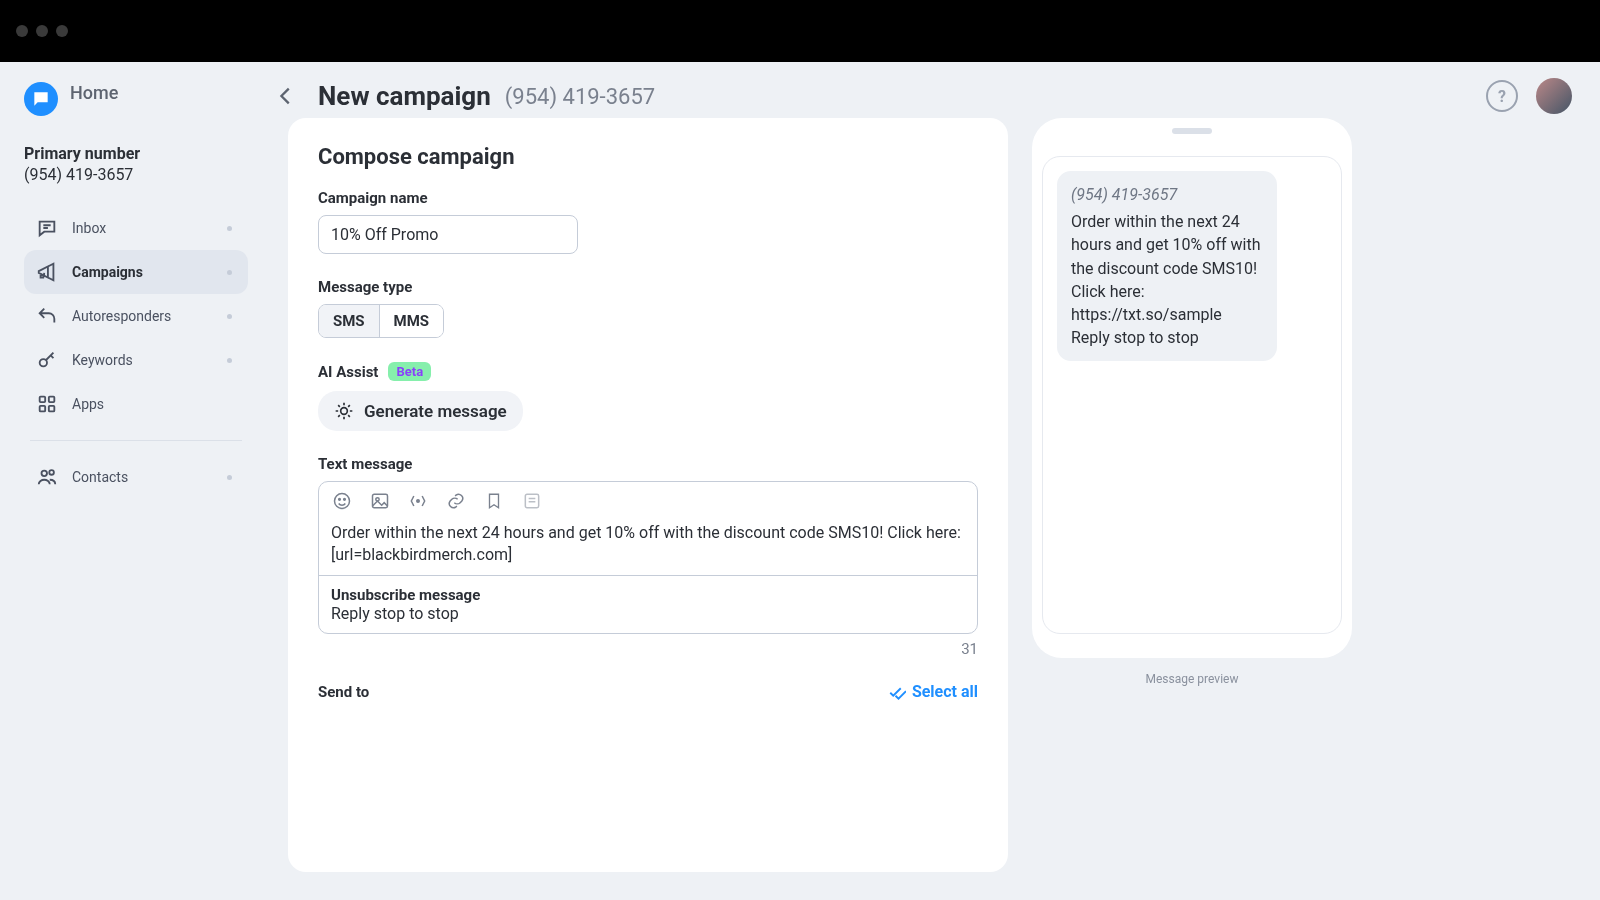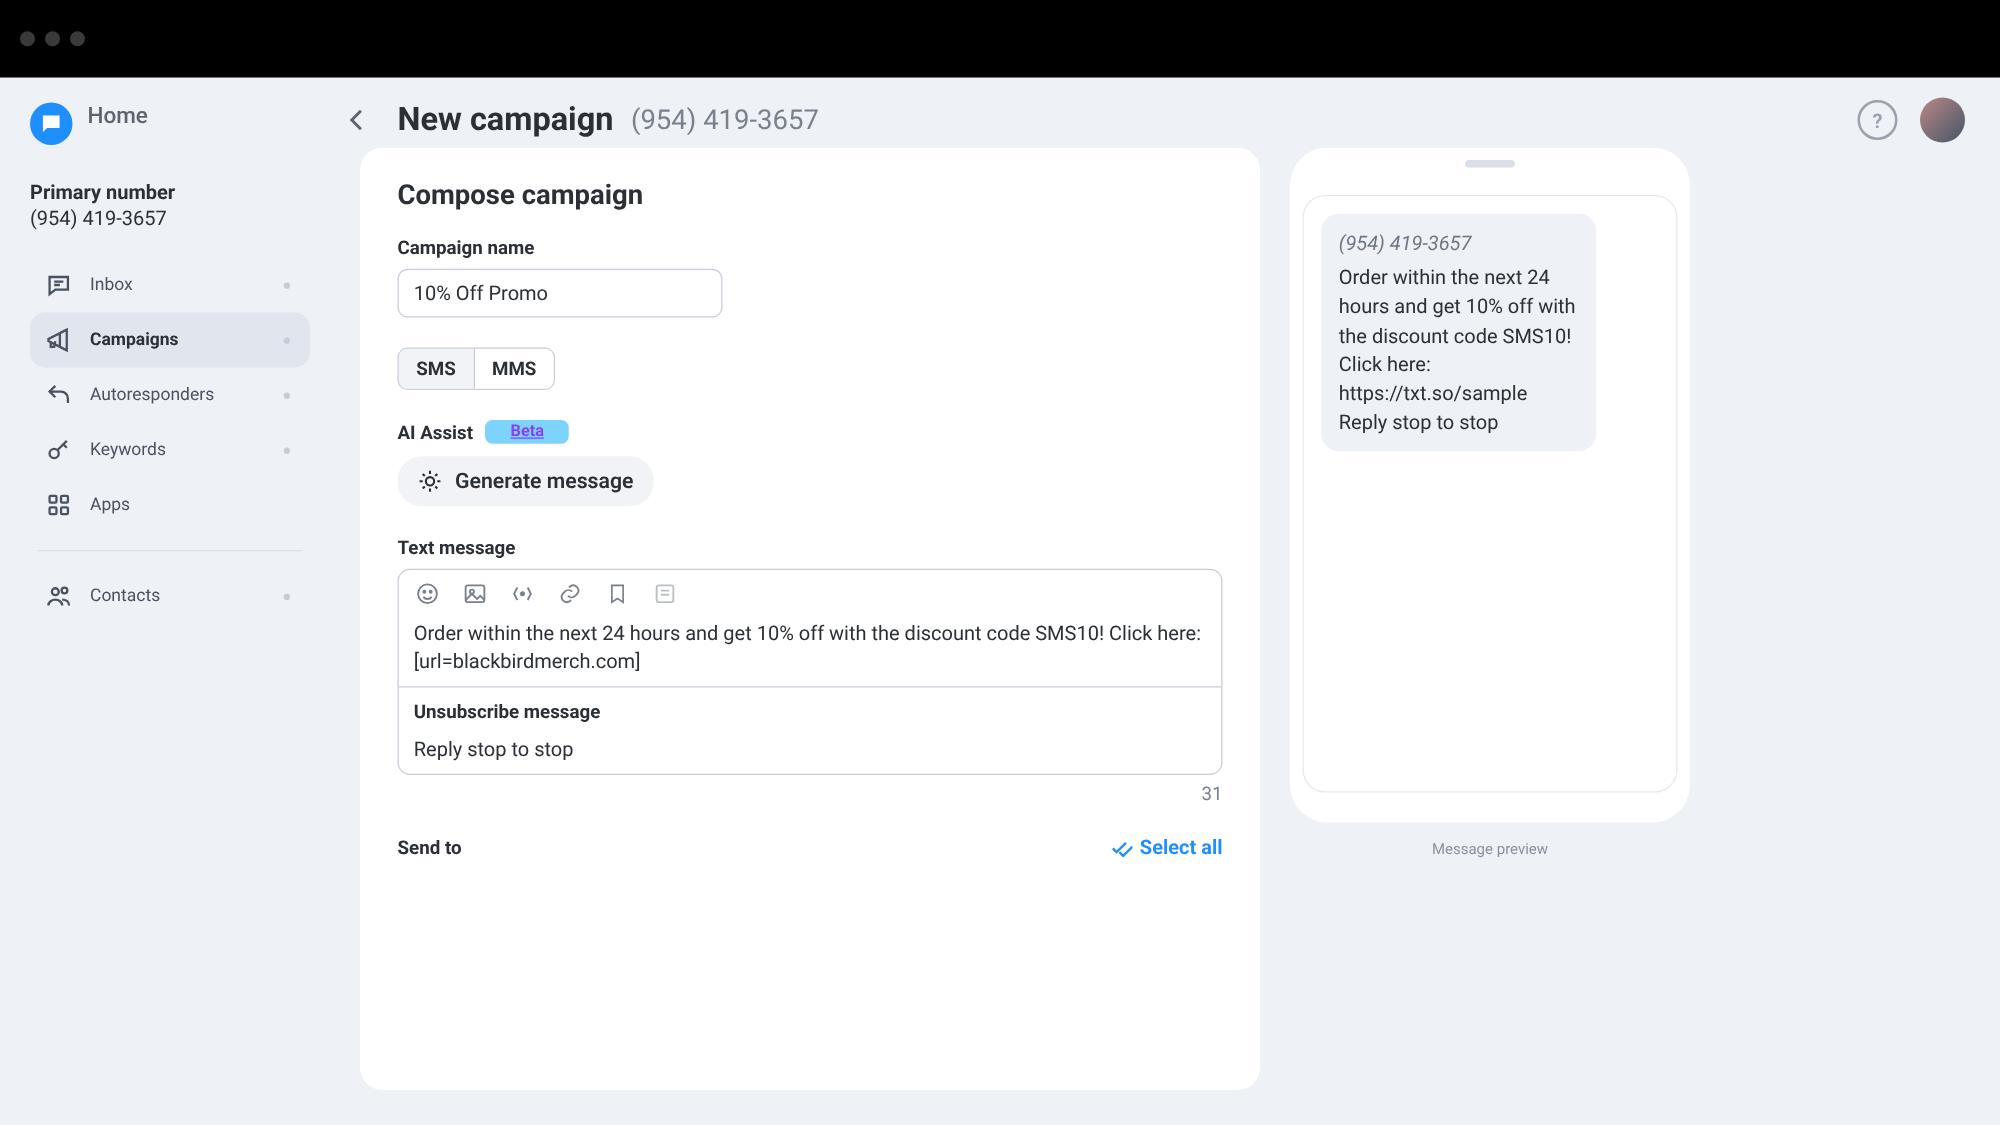--- a/index.html
+++ b/index.html
@@ -31,28 +31,28 @@
   .card { background: #fff; border-radius: 18px; padding: 26px 30px; flex: 1; max-width: 720px; }
   .card h2 { font-size: 22px; font-weight: 700; margin-bottom: 20px; }
   .field-label { font-size: 15px; font-weight: 700; color: #2b2f36; margin-bottom: 8px; }
   .text-input { width: 260px; padding: 9px 12px; font-size: 16px; border: 1px solid #c5ccd8; border-radius: 8px; background: #fff; color: #2b2f36; }
   .section { margin-bottom: 24px; }
   .seg { display: inline-flex; border: 1px solid #c5ccd8; border-radius: 8px; overflow: hidden; }
   .seg button { padding: 7px 14px; background: #fff; border: none; font-size: 15px; font-weight: 700; color: #2b2f36; cursor: pointer; }
   .seg button + button { border-left: 1px solid #c5ccd8; }
   .seg button.sel { background: #f1f3f7; }
   .ai-row { display: flex; align-items: center; gap: 10px; margin-bottom: 10px; }
-  .beta { background: #7dd3fc; color: #8a3ffb; font-size: 13px; font-weight: 700; padding: 2px 20px; border-radius: 6px; text-decoration: underline; }
+  .beta { background: #86efac; color: #8a3ffb; font-size: 13px; font-weight: 700; padding: 2px 8px; border-radius: 6px; }
   .gen-btn { display: inline-flex; align-items: center; gap: 10px; padding: 10px 16px; background: #f1f3f7; border: none; border-radius: 19px; font-size: 17px; font-weight: 600; color: #2b2f36; cursor: pointer; }
   .msg-box { border: 1px solid #c5ccd8; border-radius: 10px; overflow: hidden; }
   .toolbar { display: flex; gap: 16px; padding: 8px 12px; color: #7a818e; }
   .toolbar span { cursor: pointer; width: 22px; height: 22px; display: flex; align-items: center; justify-content: center; }
   .msg-text { padding: 2px 12px 10px 12px; font-size: 16px; line-height: 1.35; color: #2b2f36; }
   .unsub { border-top: 1px solid #c5ccd8; padding: 10px 12px; }
-  .unsub .t { font-weight: 700; font-size: 15px; margin-bottom: 12px; }
+  .unsub .t { font-weight: 700; font-size: 15px; margin-bottom: 0; }
   .unsub .v { font-size: 16px; }
   .char-count { text-align: right; color: #7a818e; font-size: 15px; margin-top: 6px; }
   .sendto-head { display: flex; justify-content: space-between; align-items: flex-end; margin-bottom: 8px; }
   .select-all { color: #1f8fff; font-weight: 700; font-size: 16px; display: flex; align-items: center; gap: 6px; cursor: pointer; }
   .sendto-box { border: 2px solid #62b0ff; border-radius: 10px; padding: 6px 10px; display: flex; align-items: center; gap: 8px; }
   .chip { display: inline-flex; align-items: center; gap: 8px; background: #f1f3f7; border: 1px solid #dbe0e8; border-radius: 8px; padding: 4px 8px; font-size: 15px; }
   .chip .cnt { color: #7a818e; }
   .chip .x { width: 16px; height: 16px; border-radius: 50%; background: #9aa2b0; color: #fff; font-size: 11px; display: flex; align-items: center; justify-content: center; cursor: pointer; }
   .cursor { width: 1px; height: 20px; background: #2b2f36; }
   .chev { margin-left: auto; color: #5d6470; cursor: pointer; }
@@ -174,20 +174,21 @@
     <div class="content">
       <div class="card">
         <h2>Compose campaign</h2>
 
         <div class="section">
           <div class="field-label">Campaign name</div>
           <input class="text-input" value="10% Off Promo" style="">
         </div>
 
         <div class="section">
+          <div class="field-label">Message type</div>
           <div class="seg">
             <button class="sel">SMS</button>
             <button>MMS</button>
           </div>
         </div>
 
         <div class="section">
           <div class="ai-row">
             <span class="field-label" style="margin-bottom:0">AI Assist</span>
             <span class="beta">Beta</span>

